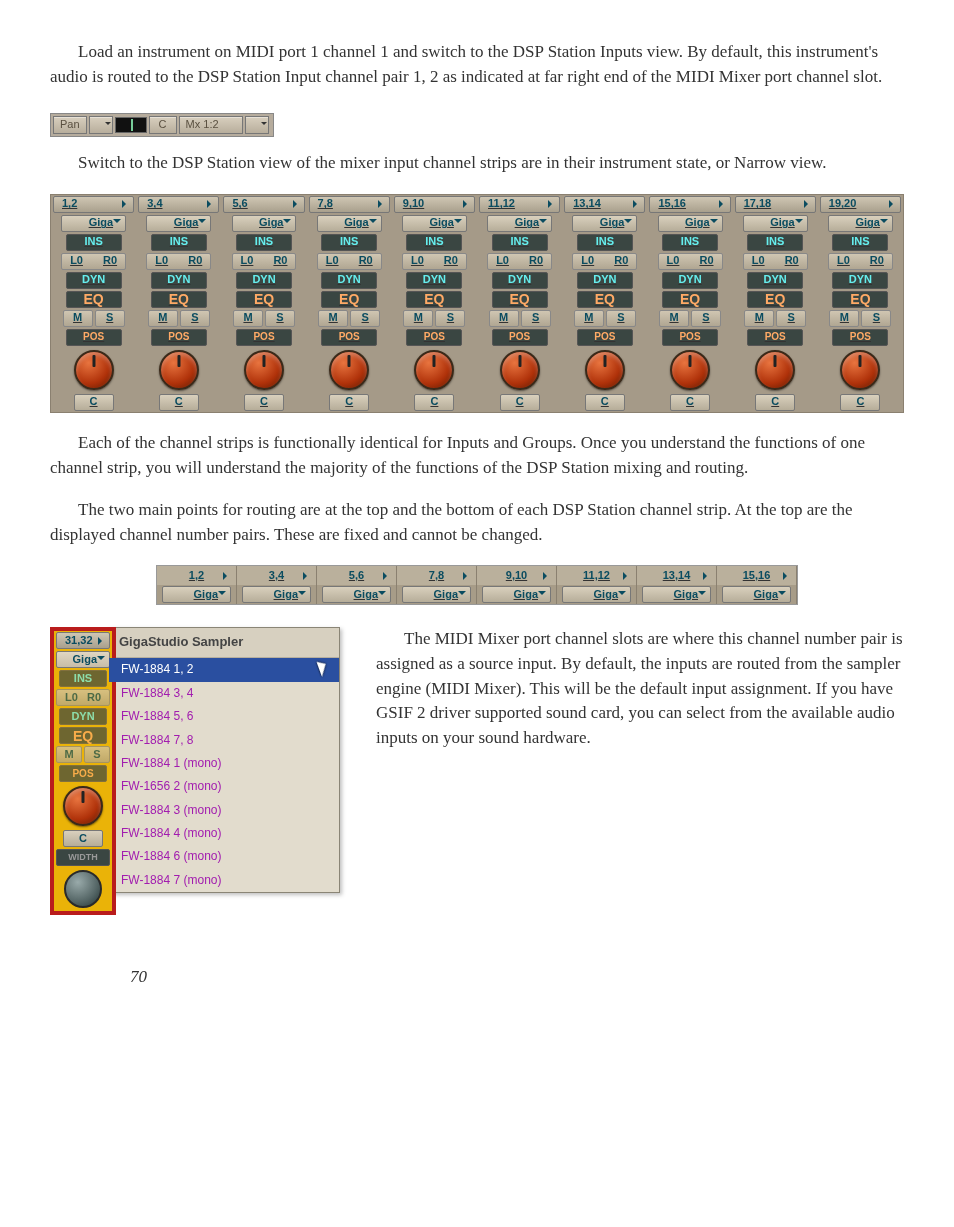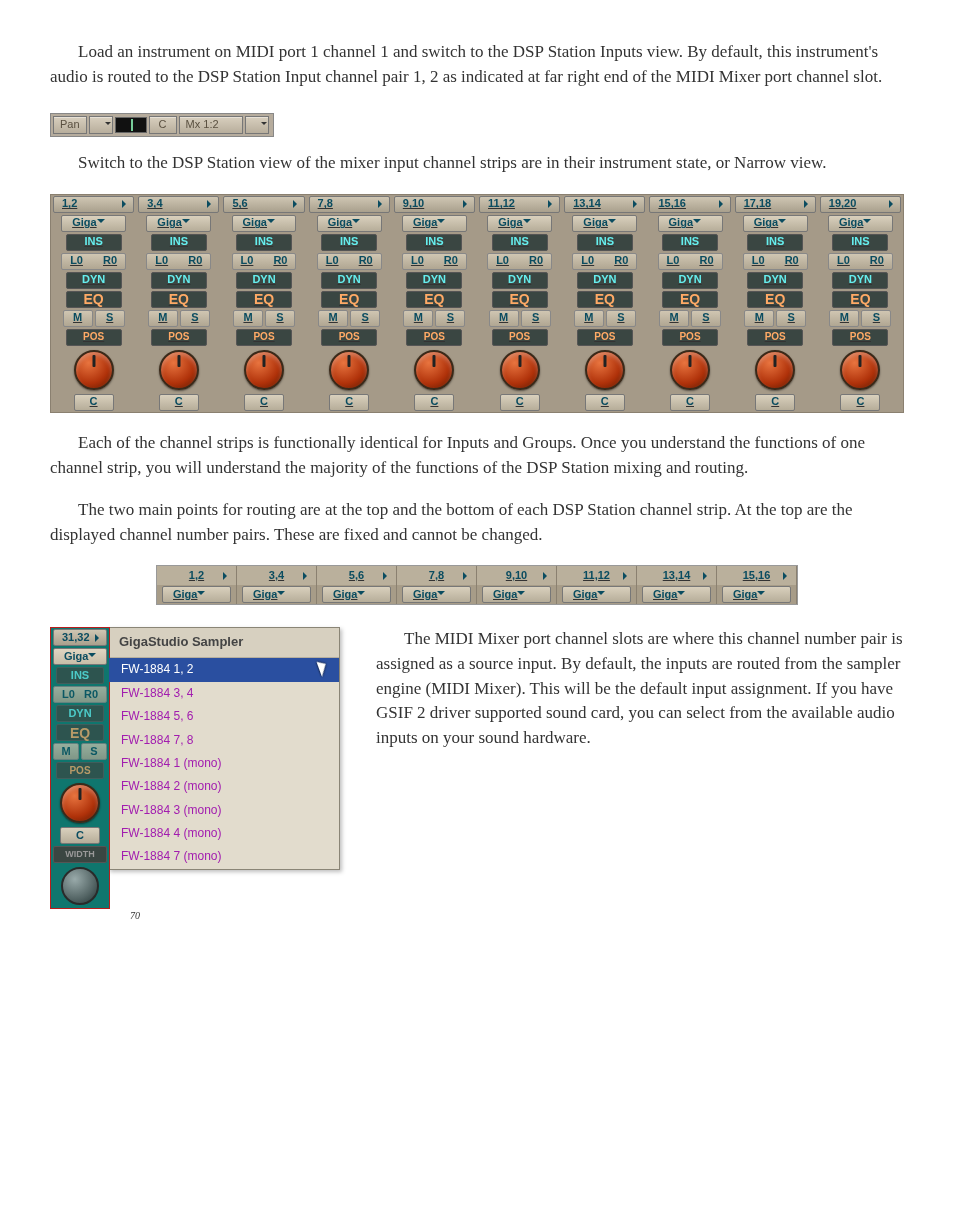--- a/index.html
+++ b/index.html
@@ -1,54 +1,54 @@
 <!DOCTYPE html>
 <html><head>
 <meta charset="utf-8">
 <style>
   body { margin:0; padding:40px 50px; font-family:Georgia,"Times New Roman",serif; font-size:17px; line-height:1.45; color:#333; background:#fff; width:854px; }
   p.body-para { margin:0 0 18px 0; text-indent:28px; }
-  .page-num { font-style:italic; font-size:10px; margin-left:80px; }
+  .page-num { font-style:italic; font-size:17px; margin-top:50px; margin-left:80px; }
   
   .pan-bar { display:inline-flex; align-items:center; background:#b6ac9d; padding:2px; border:1px solid #888; margin:6px 0 14px 0; }
   .pan-btn { display:inline-flex; align-items:center; background:linear-gradient(#d8cfbe,#b8ae9c); border:1px solid #777; color:#5a5040; font-family:Arial,sans-serif; font-size:11px; padding:1px 6px; margin-right:2px; height:14px; box-shadow:inset 0 1px 0 rgba(255,255,255,0.4); }
   .pan-drop { width:10px; position:relative; }
   .pan-drop::after { content:""; position:absolute; right:1px; top:5px; border:3px solid transparent; border-top-color:#333; }
   .pan-meter { width:30px; height:14px; background:#111; border:1px solid #666; margin-right:2px; position:relative; }
   .pan-meter::after { content:""; position:absolute; left:50%; top:1px; bottom:1px; width:2px; background:#7c9; }
   
   .mixer { background:#a59a88; border:1px solid #8a8070; margin:10px 0 18px 0; }
   .mixer-row { display:flex;text-decoration:underline; }
   .cell { flex:1; padding:1px 2px; display:flex; justify-content:center; }
   .cell.split { gap:2px; }
   .tag { display:inline-flex; align-items:center; justify-content:center; font-family:Arial,sans-serif; font-size:11px; font-weight:bold; height:17px; border-radius:2px; padding:0 5px; box-sizing:border-box; }
   .chnum { background:linear-gradient(#cfc6b3,#a9a08d); border:1px solid #777; color:#0a4c60; width:100%; justify-content:space-between; padding:0 3px 0 8px; }
   .chnum .tri { width:0;height:0;border:4px solid transparent;border-left-color:#0a4c60; }
-  .giga { background:linear-gradient(#d9d0bd,#b6ad99); border:1px solid #777; color:#0a4c60; width:80%; justify-content:flex-start; padding:0 4px 0 10px; }
+  .giga { background:linear-gradient(#d9d0bd,#b6ad99); border:1px solid #777; color:#0a4c60; width:80%; justify-content:flex-end; padding:0 4px 0 10px; }
   .giga .tri { width:0;height:0;border:4px solid transparent;border-top-color:#0a4c60; }
   .ins { width:56px; background:#3a4642; color:#6ee; border:1px solid #555; }
   .l0r0 { width:80%; background:linear-gradient(#d0c6b2,#b0a692); border:1px solid #888; color:#0a4c60; justify-content:space-between; padding:0 8px; }
   .dyn { width:56px; background:#3a4642; color:#6ee; border:1px solid #555; }
   .eq  { width:56px; background:#3a4642; color:#fa6; border:1px solid #555; font-size:14px; }
   .ms  { width:30px; background:linear-gradient(#d0c6b2,#b0a692); border:1px solid #888; color:#0a4c60; }
   .pos { width:56px; background:#3a4642; color:#fa6; border:1px solid #555; font-size:10px; }
   .knob { width:36px; height:36px; border-radius:50%; background:radial-gradient(circle at 35% 30%, #e8743f, #b0320a 60%, #5a1800); border:2px solid #3a2a1a; position:relative; margin:2px auto; box-shadow:inset 0 3px 4px rgba(255,255,255,0.3), 0 1px 2px rgba(0,0,0,0.5); }
   .knob::before { content:""; position:absolute; left:50%; top:3px; width:3px; height:12px; background:#222; border-radius:1px; transform:translateX(-50%); }
   .cbtn { width:40px; background:linear-gradient(#d9d0bd,#b6ad99); border:1px solid #777; color:#0a4c60; }
   
   .pairstrip { border:1px solid #999; margin:12px auto 22px auto; width:640px; }
   .pairstrip .mixer-row .cell { border-right:1px solid #8a8070; }
   .pairstrip .mixer-row:first-child .cell { background:#bab09c; }
   .pairstrip .mixer-row:last-child .cell { background:#a79c88; }
   .pairnum { width:100%; justify-content:center; gap:8px; background:transparent; color:#0a4c60; position:relative; }
   .pairnum .tri { position:absolute; right:3px; width:0;height:0;border:4px solid transparent;border-left-color:#0a4c60; }
   
   .bottom { display:flex; gap:36px; margin-top:6px; }
   .dropdown-demo { width:290px; }
-  .ministrip { width:58px; background:#0f766e; border:1px solid #b91c1c; float:left; }
+  .ministrip { width:58px; background:#eab308; border:4px solid #b91c1c; float:left; }
   .ministrip .cell { padding:1px 2px; display:flex; justify-content:center; }
   .mini-chnum { width:100%; }
   .menu { margin-left:58px; border:1px solid #8a8576; background:#e2dccd; font-family:Arial,sans-serif; box-shadow:2px 2px 4px rgba(0,0,0,0.25); }
   .menu-title { font-weight:bold; font-size:13px; color:#444; padding:5px 10px; background:#d7d0c0; border-bottom:1px solid #b7af9e; }
   .menu-item { padding:3px 12px; font-size:12px; color:#a21caf; cursor:default; }
   .menu-item.sel { background:#2a4fa0; color:#fff; }
   .cursor-arrow { position:relative; }
   .cursor-arrow::after { content:""; position:absolute; right:12px; top:2px; width:0;height:0; border-left:8px solid #fff; border-top:5px solid transparent; border-bottom:11px solid transparent; transform:rotate(-20deg); filter:drop-shadow(0 0 1px #000); }
   .width-lbl { width:56px; background:#3a4642; color:#999; border:1px solid #555; font-size:9px; }
   .grayknob { width:34px; height:34px; border-radius:50%; background:radial-gradient(circle at 35% 30%, #9aa, #566 60%, #233); border:2px solid #2a2a2a; margin:2px auto; }
@@ -628,23 +628,24 @@
         </div>
       </div>
     <div class="menu">
       <div class="menu-title">GigaStudio Sampler</div>
       <div id="menu-items">
           <div class="menu-item sel cursor-arrow">FW-1884  1, 2</div>
           <div class="menu-item">FW-1884  3, 4</div>
           <div class="menu-item">FW-1884  5, 6</div>
           <div class="menu-item">FW-1884  7, 8</div>
           <div class="menu-item">FW-1884  1 (mono)</div>
-          <div class="menu-item">FW-1884  2 (mono)</div>
+          <div class="menu-item">FW-1656  2 (mono)</div>
           <div class="menu-item">FW-1884  3 (mono)</div>
           <div class="menu-item">FW-1884  4 (mono)</div>
+          <div class="menu-item">FW-1884  6 (mono)</div>
           <div class="menu-item">FW-1884  7 (mono)</div>
         </div>
     </div>
     <div style="clear:both"></div>
   </div>
   <div class="right-col" style="flex:1">
     <p class="body-para">The MIDI Mixer port channel slots are where this channel number pair is assigned as a source input. By default, the inputs are routed from the sampler engine (MIDI Mixer). This will be the default input assignment. If you have GSIF 2 driver supported sound card, you can select from the available audio inputs on your sound hardware.</p>
   </div>
 </div>
 

